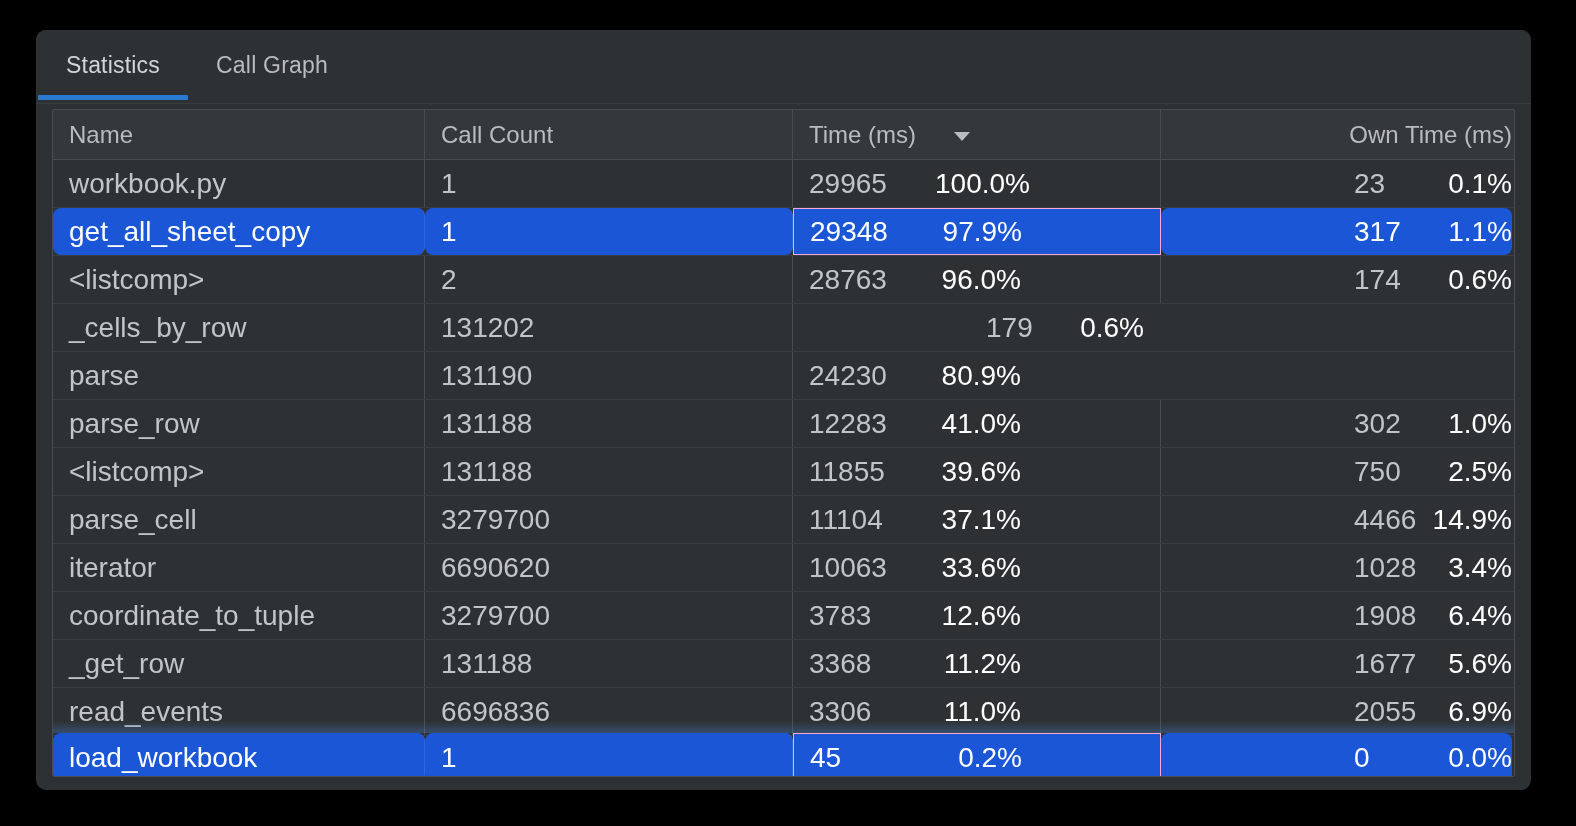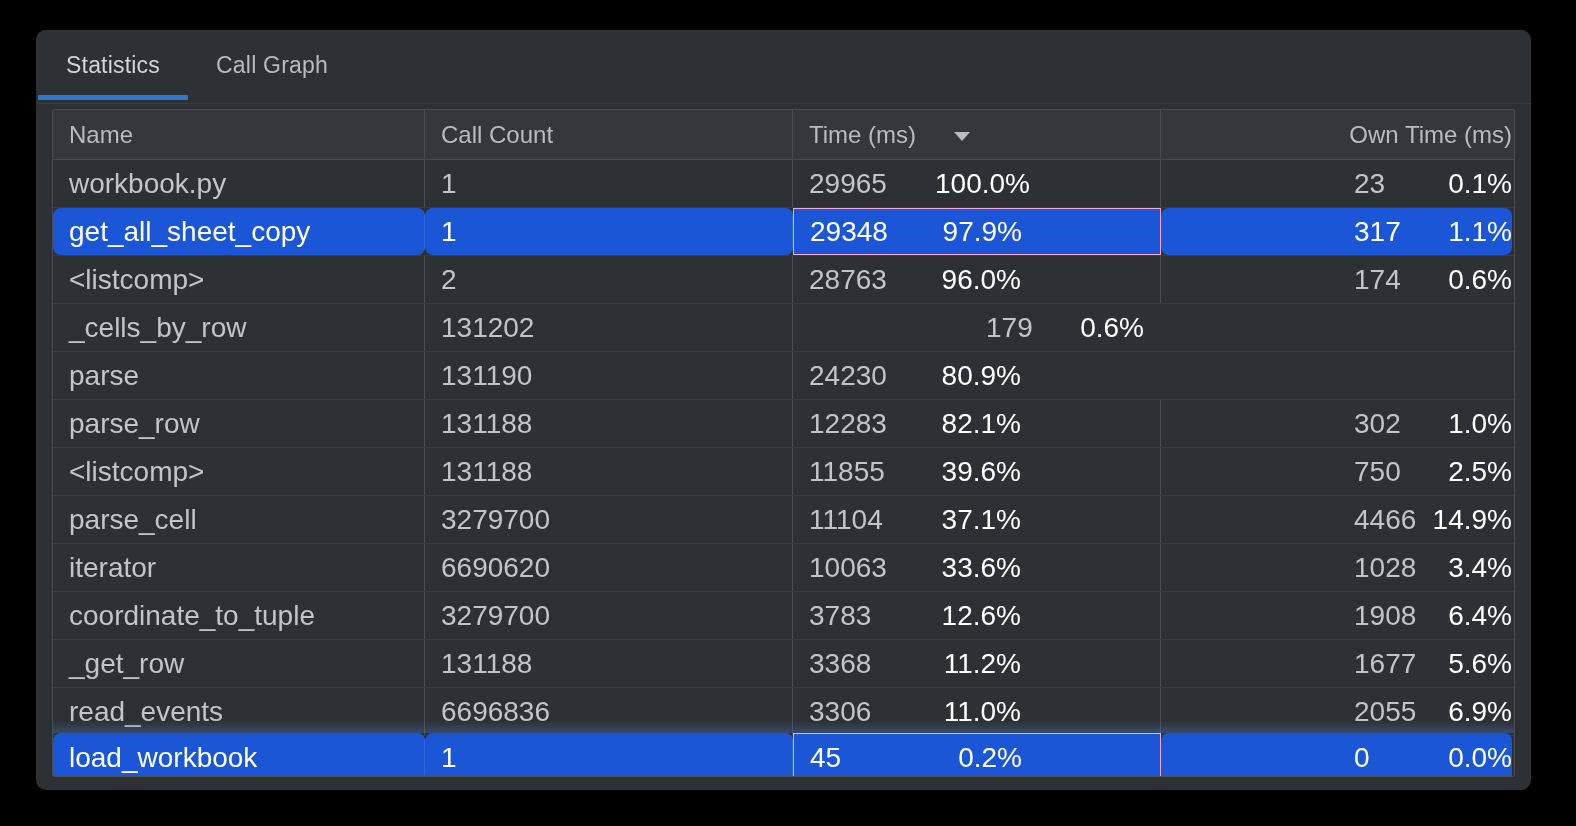--- a/index.html
+++ b/index.html
@@ -282,21 +282,21 @@
         </div>
         <div class="row body-row">
           <div class="cell c-name">
             <span>parse_row</span>
           </div>
           <div class="cell c-count">
             <span>131188</span>
           </div>
           <div class="cell c-time">
             <span class="num">12283</span>
-            <span class="pct">82.1%</span>
+            <span class="pct">41.0%</span>
           </div>
           <div class="cell c-own">
             <span class="num">302</span>
             <span class="pct">1.0%</span>
           </div>
         </div>
         <div class="row body-row">
           <div class="cell c-name">
             <span>&lt;listcomp&gt;</span>
           </div>

